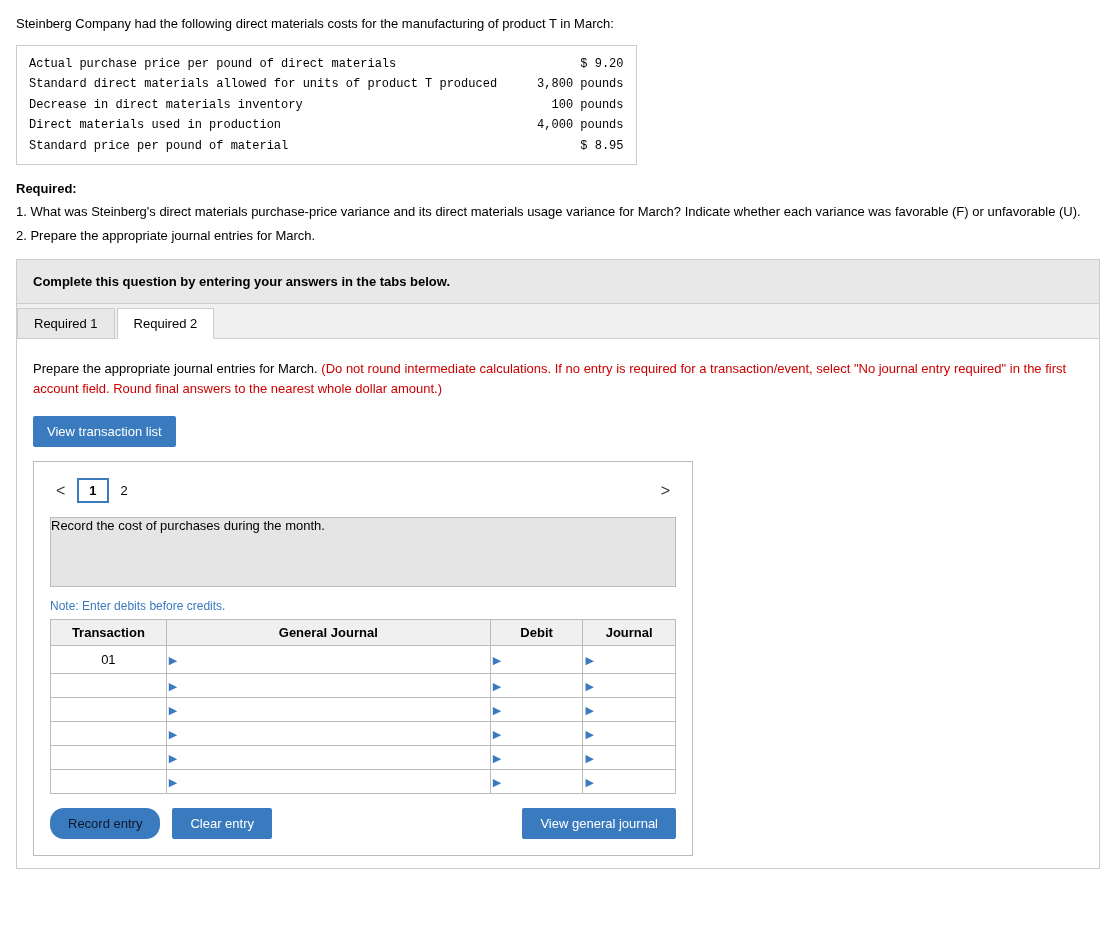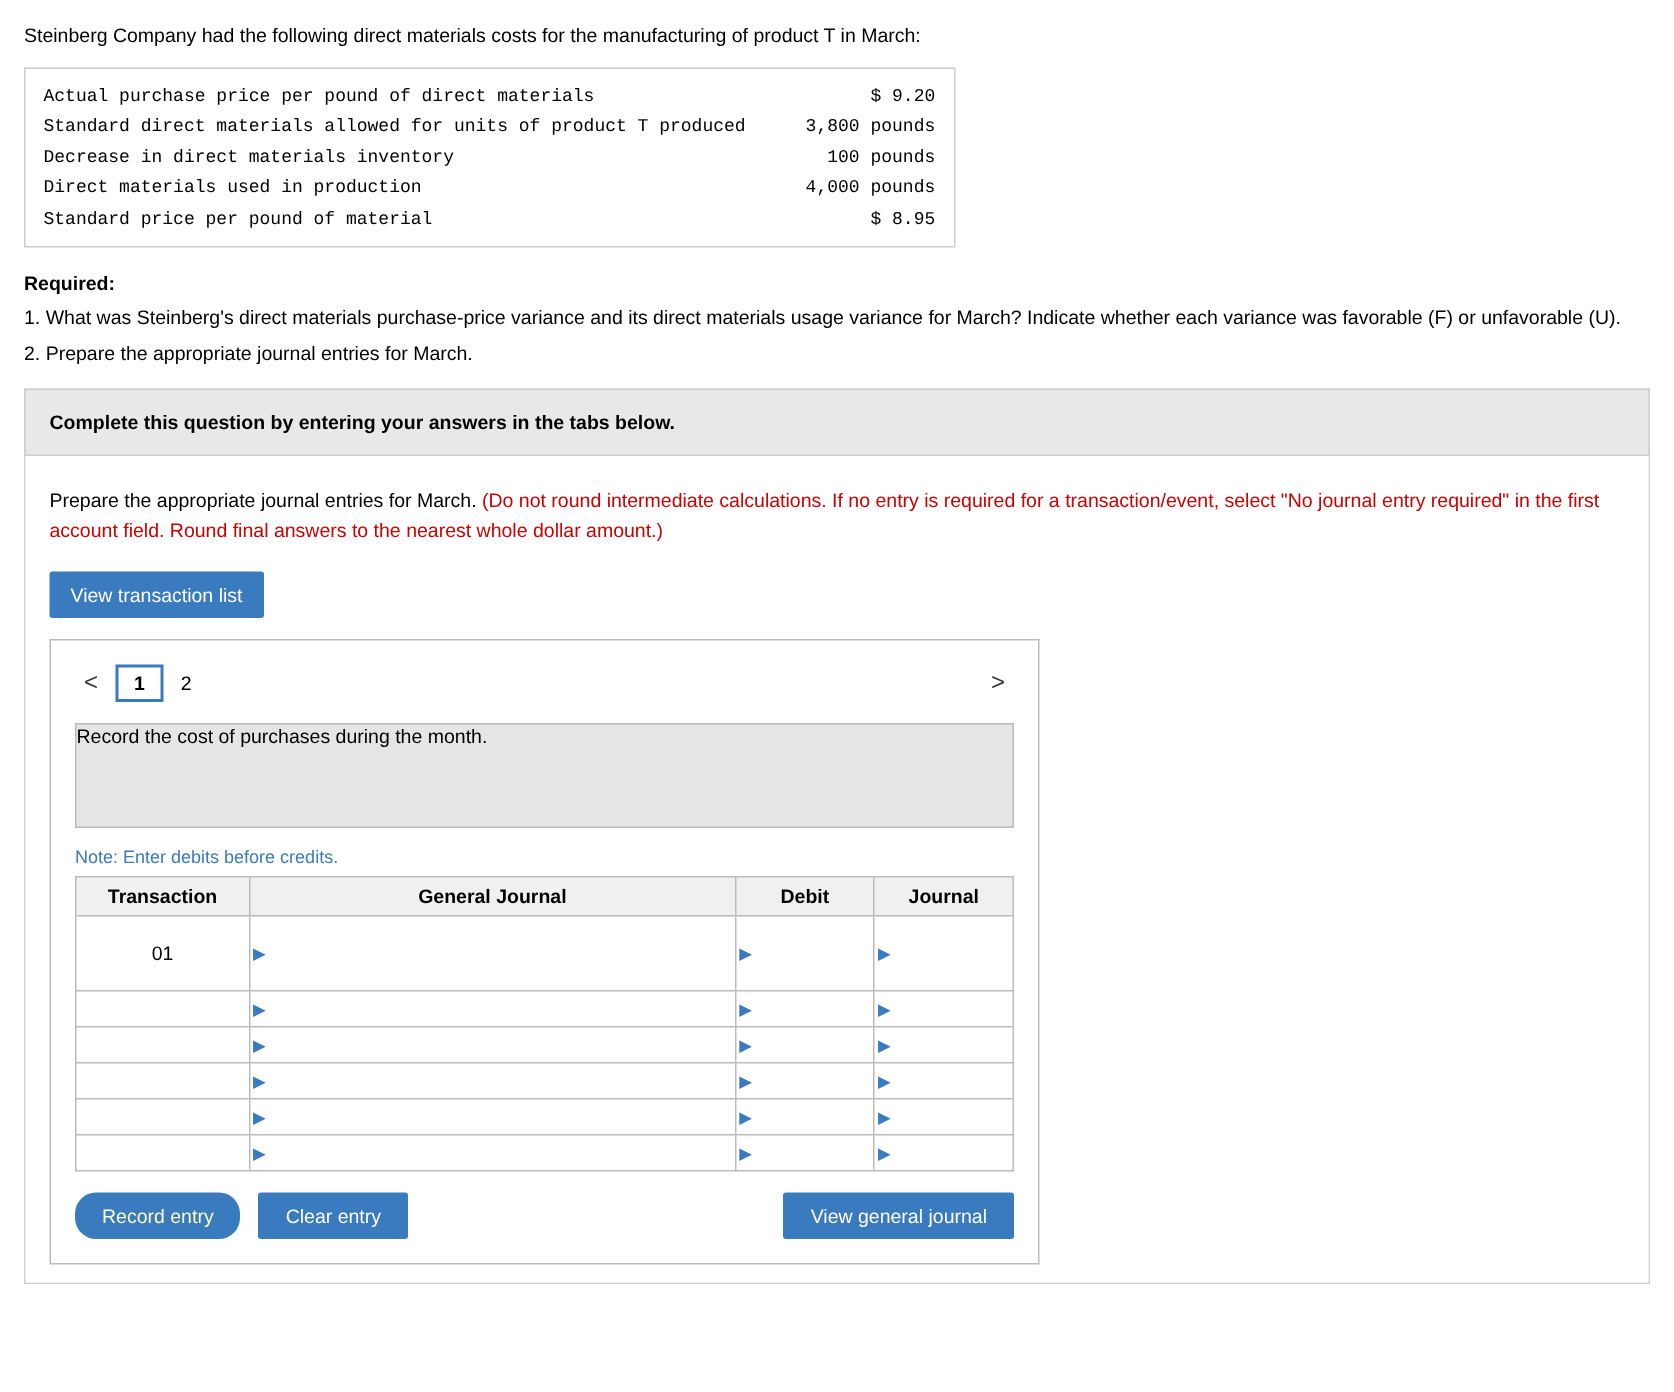--- a/index.html
+++ b/index.html
@@ -198,21 +198,21 @@
     .journal-table .col-general { width: 280px; }
     .journal-table .col-debit { width: 80px; }
     .journal-table .col-credit { width: 80px; }
     .bottom-buttons {
       display: flex;
       gap: 12px;
       align-items: center;
     }
     .btn-record {
       background: #3a7abf;
-      color: #fef9c3;
+      color: #0f172a;
       border: none;
       padding: 8px 18px;
       font-size: 13px;
       cursor: pointer;
       border-radius: 14px;
     }
     .btn-clear {
       background: #3a7abf;
       color: #fff;
       border: none;
@@ -264,20 +264,24 @@
   <p><strong>Required:</strong></p>
   <p>1. What was Steinberg's direct materials purchase-price variance and its direct materials usage variance for March? Indicate whether each variance was favorable (F) or unfavorable (U).</p>
   <p>2. Prepare the appropriate journal entries for March.</p>
 </div>
 
 <div class="complete-box">
   <span>Complete this question by entering your answers in the tabs below.</span>
 </div>
 
 <div class="tabs-container">
+  <div class="tabs-row">
+    <div class="tab">Required 1</div>
+    <div class="tab active">Required 2</div>
+  </div>
   <div class="tab-content">
     
     <div class="instruction-box">
       <span>Prepare the appropriate journal entries for March. </span><span class="red-text">(Do not round intermediate calculations. If no entry is required for a transaction/event, select "No journal entry required" in the first account field. Round final answers to the nearest whole dollar amount.)</span>
     </div>
 
     
     <button class="view-transaction-btn">View transaction list</button>
 
     
@@ -298,21 +302,21 @@
         <thead>
           <tr>
             <th class="col-transaction center">Transaction</th>
             <th class="col-general center">General Journal</th>
             <th class="col-debit center">Debit</th>
             <th class="col-credit center">Journal</th>
           </tr>
         </thead>
         <tbody>
           <tr>
-            <td class="col-transaction" style="text-align:center; padding:17px;">01</td>
+            <td class="col-transaction" style="text-align:center; padding:6px;">01</td>
             <td class="col-general cell-with-arrow">
               <span class="arrow-indicator">▶</span>
               <input type="text" class="with-arrow" style="">
             </td>
             <td class="col-debit cell-with-arrow">
               <span class="arrow-indicator">▶</span>
               <input type="text" class="with-arrow" style="">
             </td>
             <td class="col-credit cell-with-arrow">
               <span class="arrow-indicator">▶</span>

